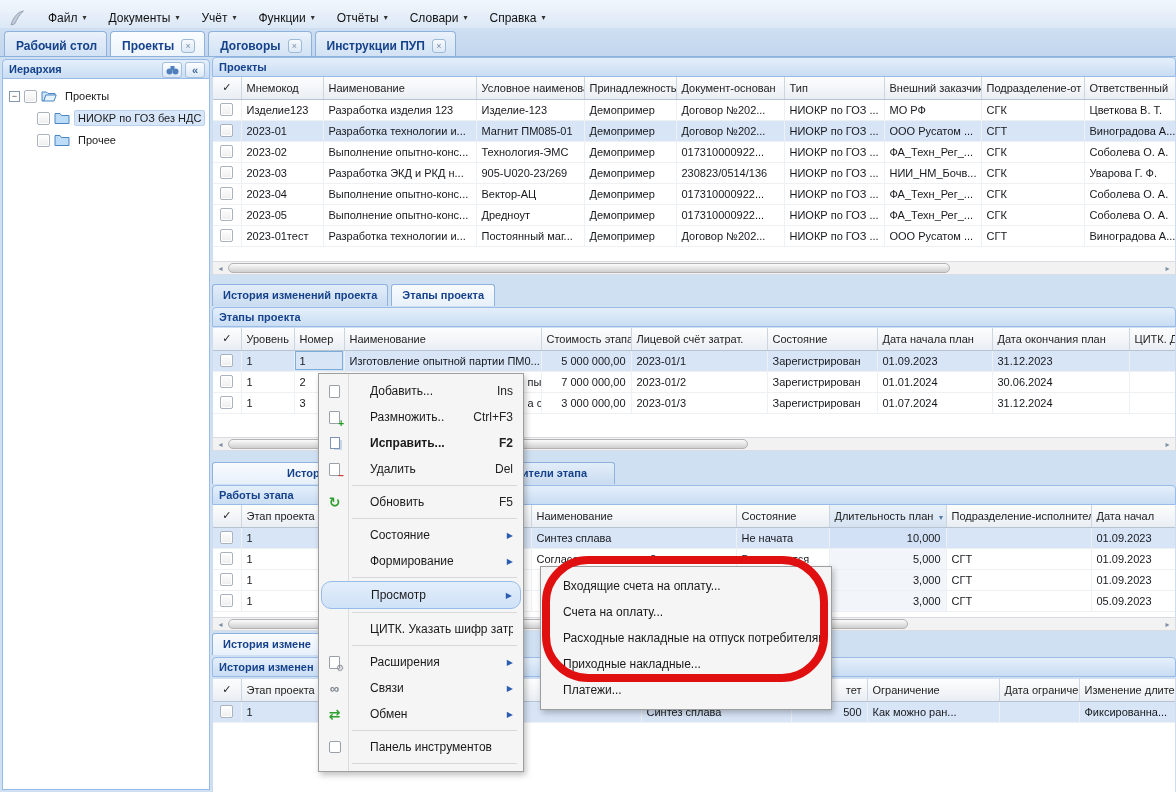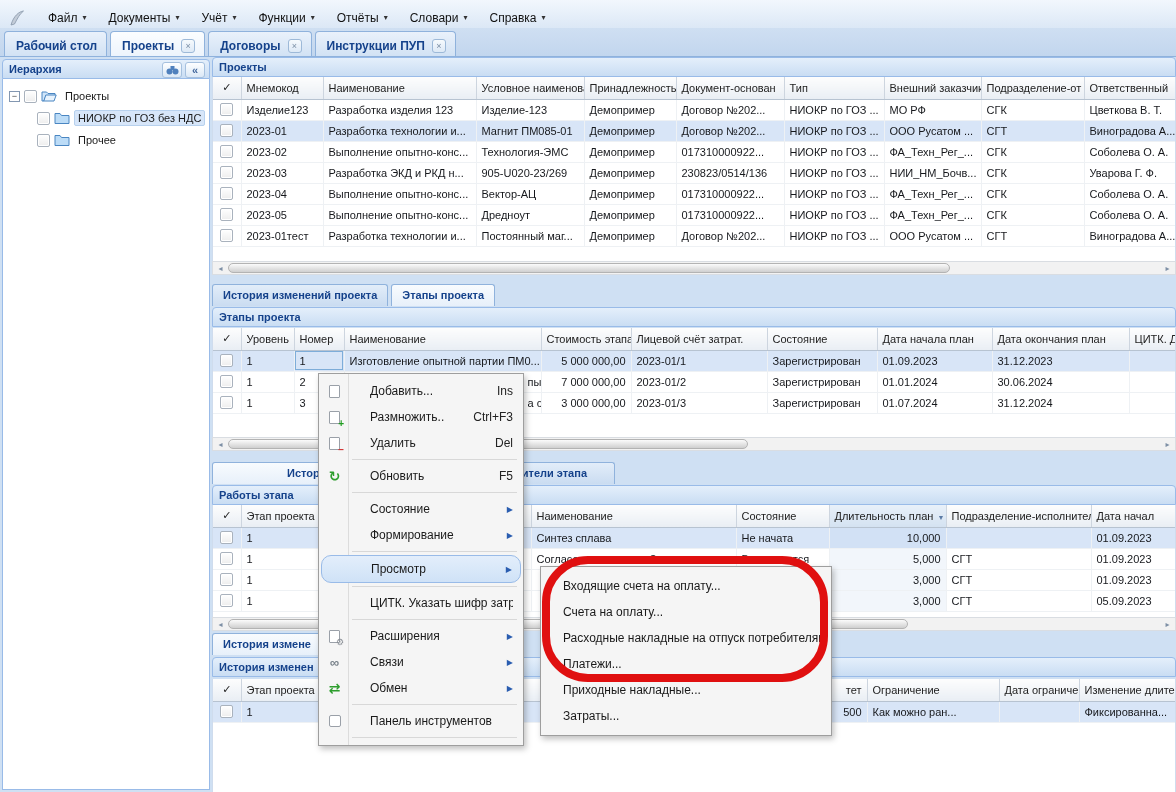--- a/index.html
+++ b/index.html
@@ -550,20 +550,27 @@
         <span class="mi-label">Добавить...</span>
         <span class="mi-sc">Ins</span>
       </div>
       <div class="menu-item">
         <span class="mi-ico">
           <span class="ico-page badge-plus" data-badge="+"></span>
         </span>
         <span class="mi-label">Размножить...</span>
         <span class="mi-sc">Ctrl+F3</span>
       </div>
+      <div class="menu-item bold">
+        <span class="mi-ico">
+          <span class="ico-pages"></span>
+        </span>
+        <span class="mi-label">Исправить...</span>
+        <span class="mi-sc bold">F2</span>
+      </div>
       <div class="menu-item">
         <span class="mi-ico">
           <span class="ico-page badge-minus" data-badge="−"></span>
         </span>
         <span class="mi-label">Удалить</span>
         <span class="mi-sc">Del</span>
       </div>
       <div class="menu-sep"></div>
       <div class="menu-item">
         <span class="mi-ico">
@@ -629,24 +636,21 @@
       <div class="menu-item">
         <span class="mi-label">Входящие счета на оплату...</span>
       </div>
       <div class="menu-item">
         <span class="mi-label">Счета на оплату...</span>
       </div>
       <div class="menu-item">
         <span class="mi-label">Расходные накладные на отпуск потребителям...</span>
       </div>
       <div class="menu-item">
+        <span class="mi-label">Приходные накладные...</span>
+      </div>
+      <div class="menu-item">
         <span class="mi-label">Платежи...</span>
       </div>
-      <div class="menu-item">
-        <span class="mi-label">Приходные накладные...</span>
-      </div>
-      <div class="menu-item">
-        <span class="mi-label">Затраты...</span>
-      </div>
     </div>
   <div class="red-annotation"></div>
 
 </div>
 
 </body></html>

